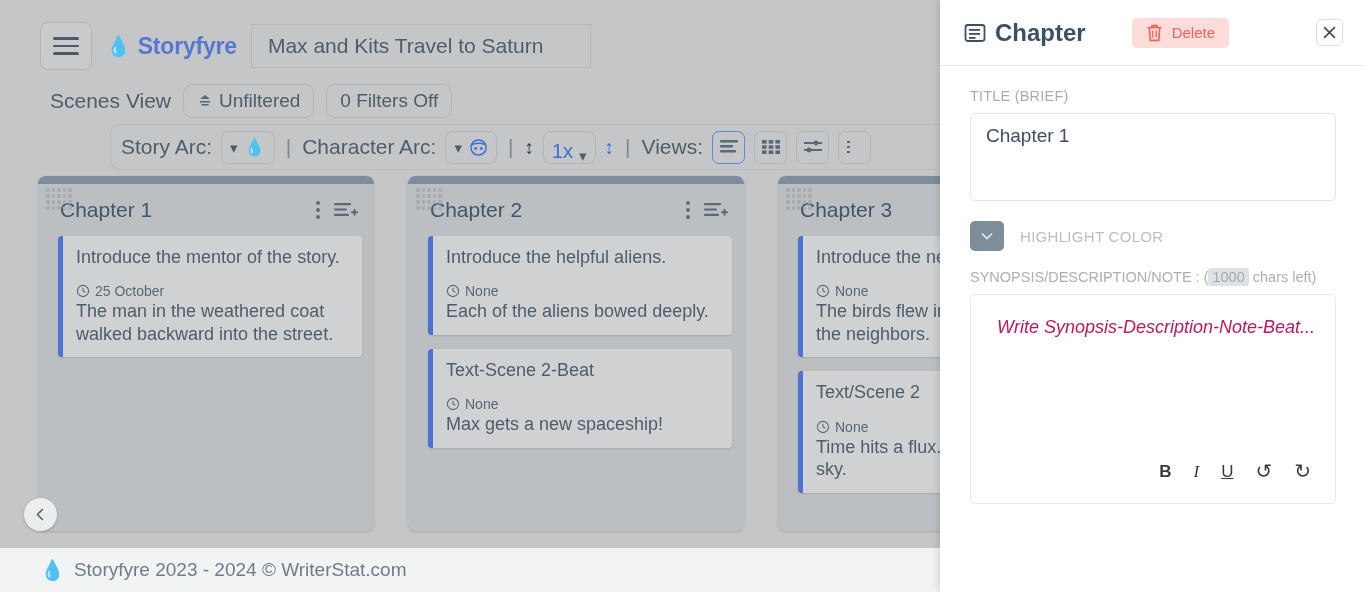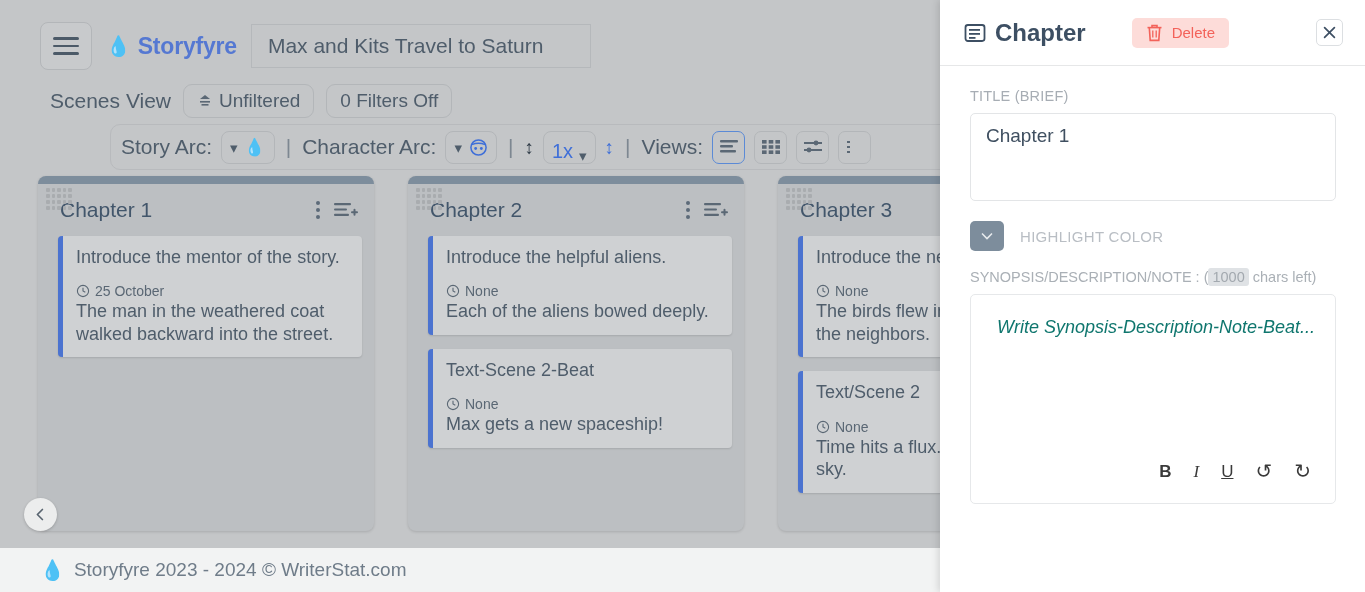--- a/index.html
+++ b/index.html
@@ -213,21 +213,21 @@
   .chip { background: #dfe2e5; color: #a3a9af; padding: 1px 4px; border-radius: 3px; }
   .syn-box {
     margin-top: 9px;
     width: 366px; height: 210px;
     border: 1px solid #e6e8ea; border-radius: 5px;
     position: relative;
     background: #fff;
   }
   .syn-ph {
     position: absolute; left: 26px; top: 22px;
-    font-style: italic; font-size: 18px; color: #0f766e;
+    font-style: italic; font-size: 18px; color: #be185d;
   }
   .rt-toolbar {
     position: absolute; right: 24px; bottom: 22px;
     display: flex; align-items: center; gap: 22px;
     color: #3a3a3a; font-size: 17px;
   }
   .rt-toolbar span { display: flex; align-items: center; line-height: 1; }
 </style>
 </head>
 <body>

